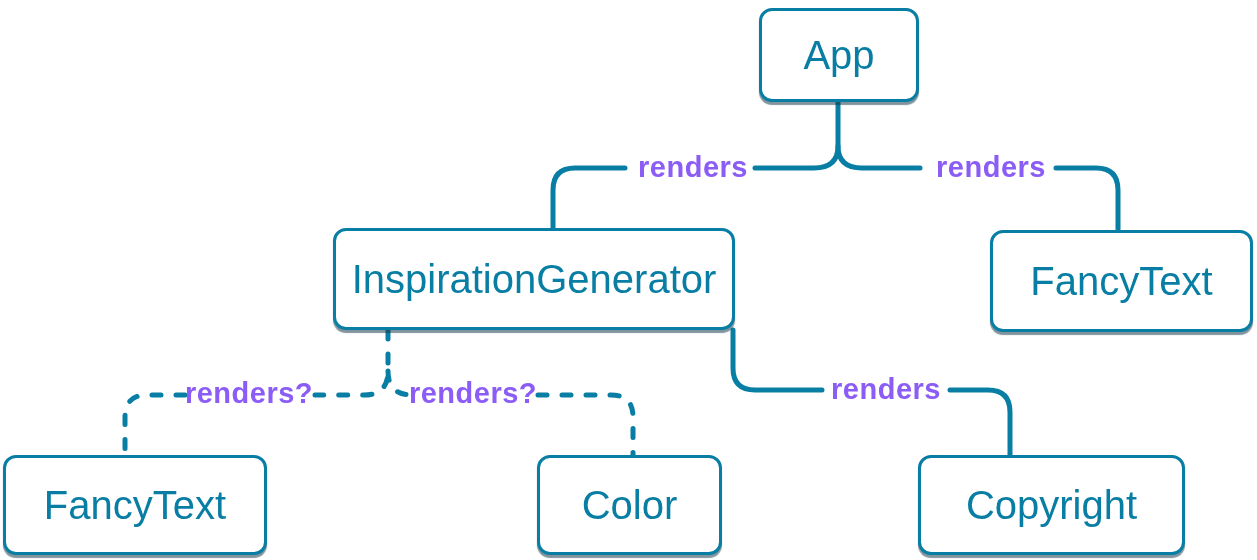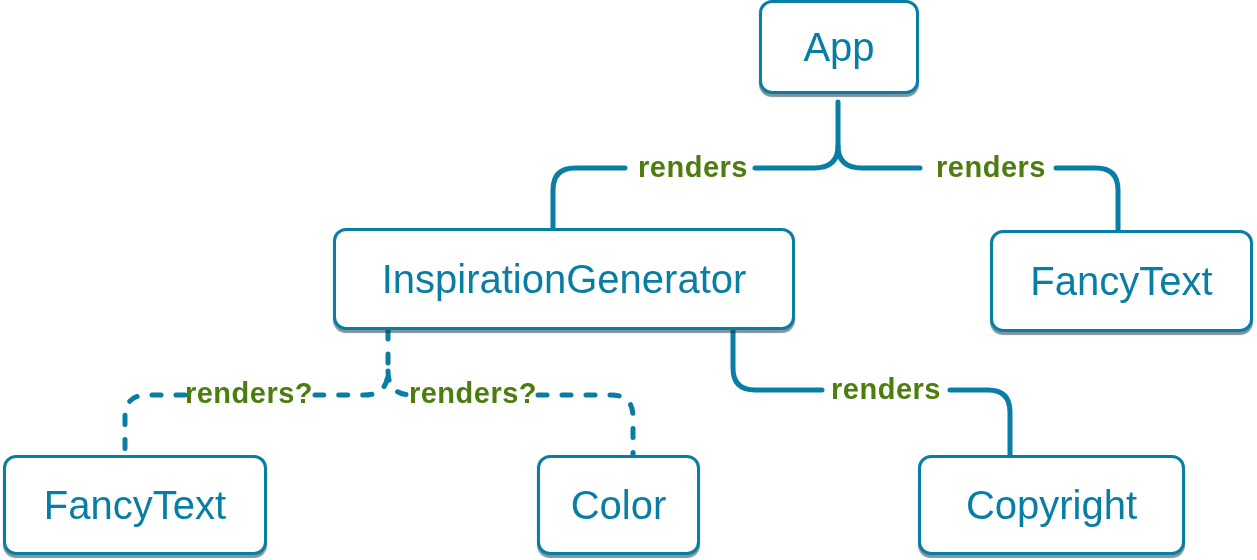--- a/index.html
+++ b/index.html
@@ -42,21 +42,21 @@
     font-size: 40px;
     font-weight: 400;
     display: flex;
     align-items: center;
     justify-content: center;
     white-space: nowrap;
   }
   .edge-label {
     position: absolute;
     transform: translate(-50%, -50%);
-    color: #4d7c0f;
+    color: #8b5cf6;
     font-size: 29px;
     font-weight: 700;
     letter-spacing: 0.5px;
     line-height: 1;
     white-space: nowrap;
   }
 </style>
 </head>
 <body>
 
@@ -75,29 +75,29 @@
     <path class="edge" d="M950,390 L988,390 Q1010,390 1010,412 L1010,455"></path>
 
     <path class="edge dashed" d="M388,330 L388,371 Q388,395 364,395 L315,395"></path>
     <path class="edge dashed" d="M388,371 Q388,395 412,395 L413,395"></path>
 
     <path class="edge dashed" d="M185,395 L147,395 Q125,395 125,417 L125,455"></path>
 
     <path class="edge dashed" d="M538,395 L611,395 Q633,395 633,417 L633,455"></path>
   </svg>
 
-  <div class="node" style="left:759px; top:0; width:160px; height:94px;">App</div>
+  <div class="node" style="left:759px; top:8px; width:160px; height:94px;">App</div>
 
-  <div class="node" style="left:333px; top:228px; width:462px; height:102px;">InspirationGenerator</div>
+  <div class="node" style="left:333px; top:228px; width:402px; height:102px;">InspirationGenerator</div>
 
   <div class="node" style="left:990px; top:230px; width:263px; height:102px;">FancyText</div>
 
   <div class="node" style="left:3px; top:455px; width:264px; height:100px;">FancyText</div>
 
-  <div class="node" style="left:537px; top:455px; width:163px; height:100px;">Color</div>
+  <div class="node" style="left:537px; top:455px; width:185px; height:100px;">Color</div>
 
   <div class="node" style="left:878px; top:455px; width:267px; height:100px;margin-left:40px;">Copyright</div>
 
   <span class="edge-label" style="left:693px; top:167px;">renders</span>
 
   <span class="edge-label" style="left:991px; top:167px;">renders</span>
 
   <span class="edge-label" style="left:249px; top:393px;">renders?</span>
 
   <span class="edge-label" style="left:473px; top:393px;">renders?</span>

